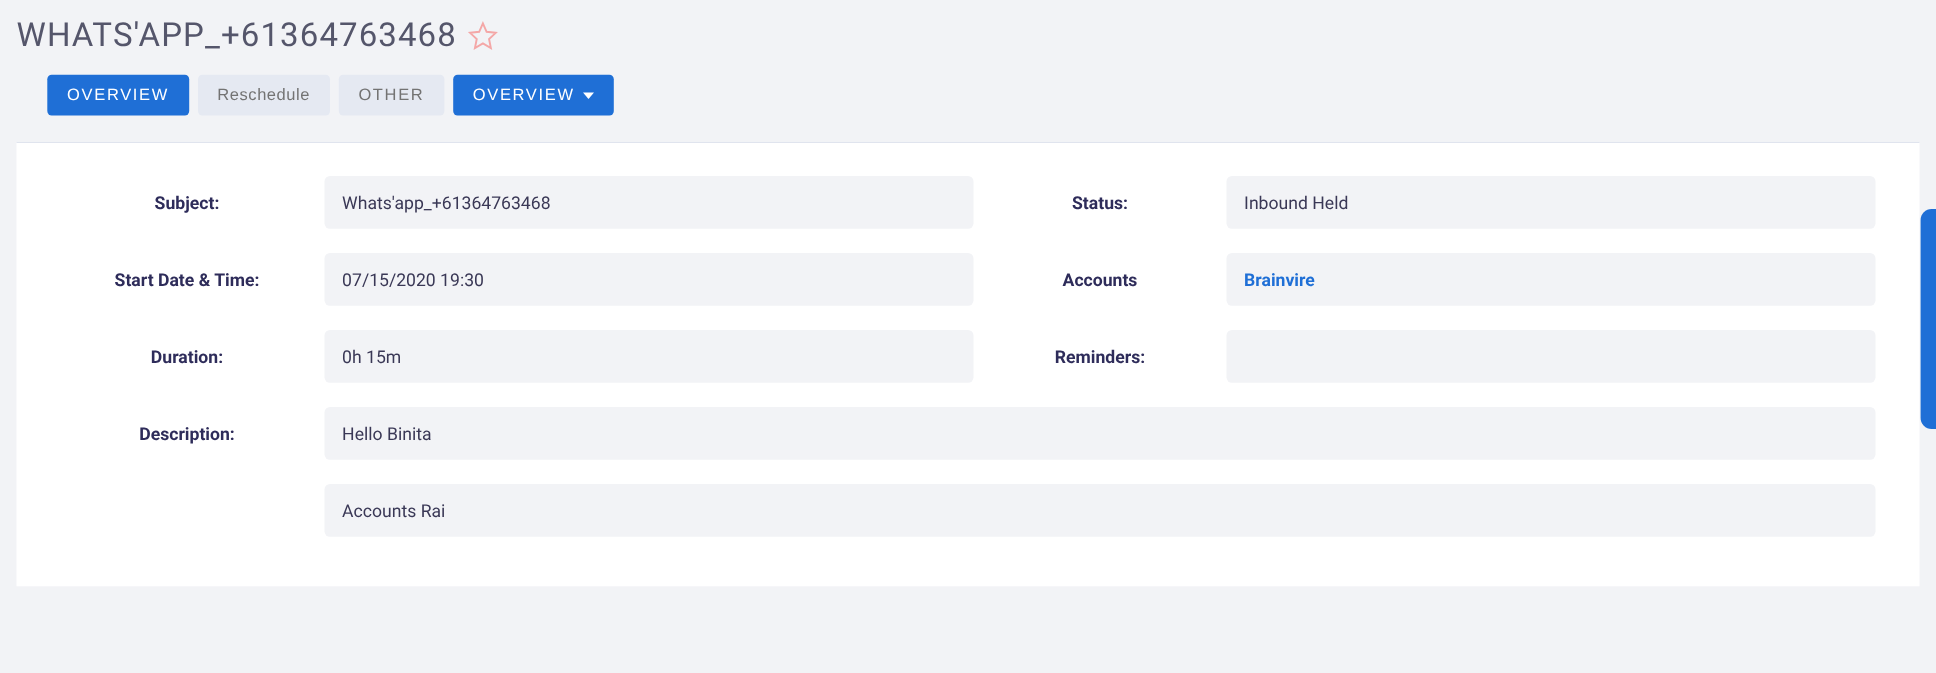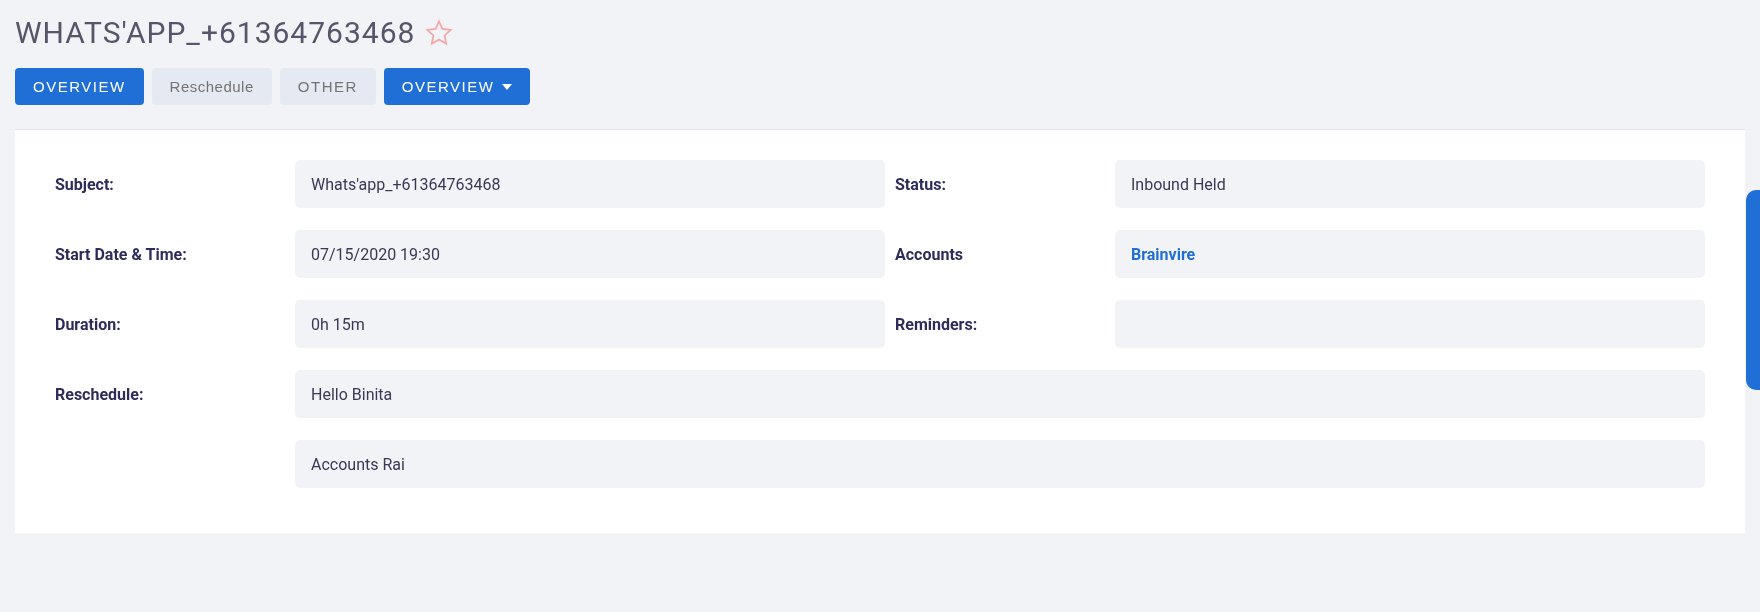--- a/index.html
+++ b/index.html
@@ -21,20 +21,21 @@
     font-weight: 400;
     color: #55566b;
     letter-spacing: 1px;
   }
   .star-icon svg { display:block; width:28px; height:28px; }
   .tabs {
     display:flex;
     gap:8px;
     align-items:center;
     margin-bottom:24px;
+    margin-left:28px;
   }
   .tab {
     border:none;
     padding:10px 18px;
     font-size:15px;
     border-radius:4px;
     cursor:pointer;
     letter-spacing:1.5px;
     display:flex;
     align-items:center;
@@ -48,20 +49,21 @@
     border-left:5px solid transparent;
     border-right:5px solid transparent;
     border-top:6px solid #fff;
     display:inline-block;
   }
   .panel {
     background:#fff;
     border-top:1px solid #e0e4ee;
     padding:30px 40px 45px 40px;
     width:100%;
+    text-align:center;
   }
   .grid {
     display:grid;
     grid-template-columns: 230px 1fr 210px 1fr;
     column-gap:10px;
     row-gap:22px;
     align-items:center;
   }
   .label {
     font-size:16px;
@@ -130,21 +132,21 @@
     <div class="label">Start Date &amp; Time:</div>
     <div class="value">07/15/2020 19:30</div>
     <div class="label">Accounts</div>
     <div class="value link">Brainvire</div>
 
     <div class="label">Duration:</div>
     <div class="value">0h 15m</div>
     <div class="label">Reminders:</div>
     <div class="value"></div>
 
-    <div class="label">Reschedule:</div>
+    <div class="label">Description:</div>
     <div class="value full">Hello Binita</div>
 
     <div class="value full">Accounts Rai</div>
 
   </div>
 </div>
 
 <div class="side-tab"></div>
 
 </body></html>

